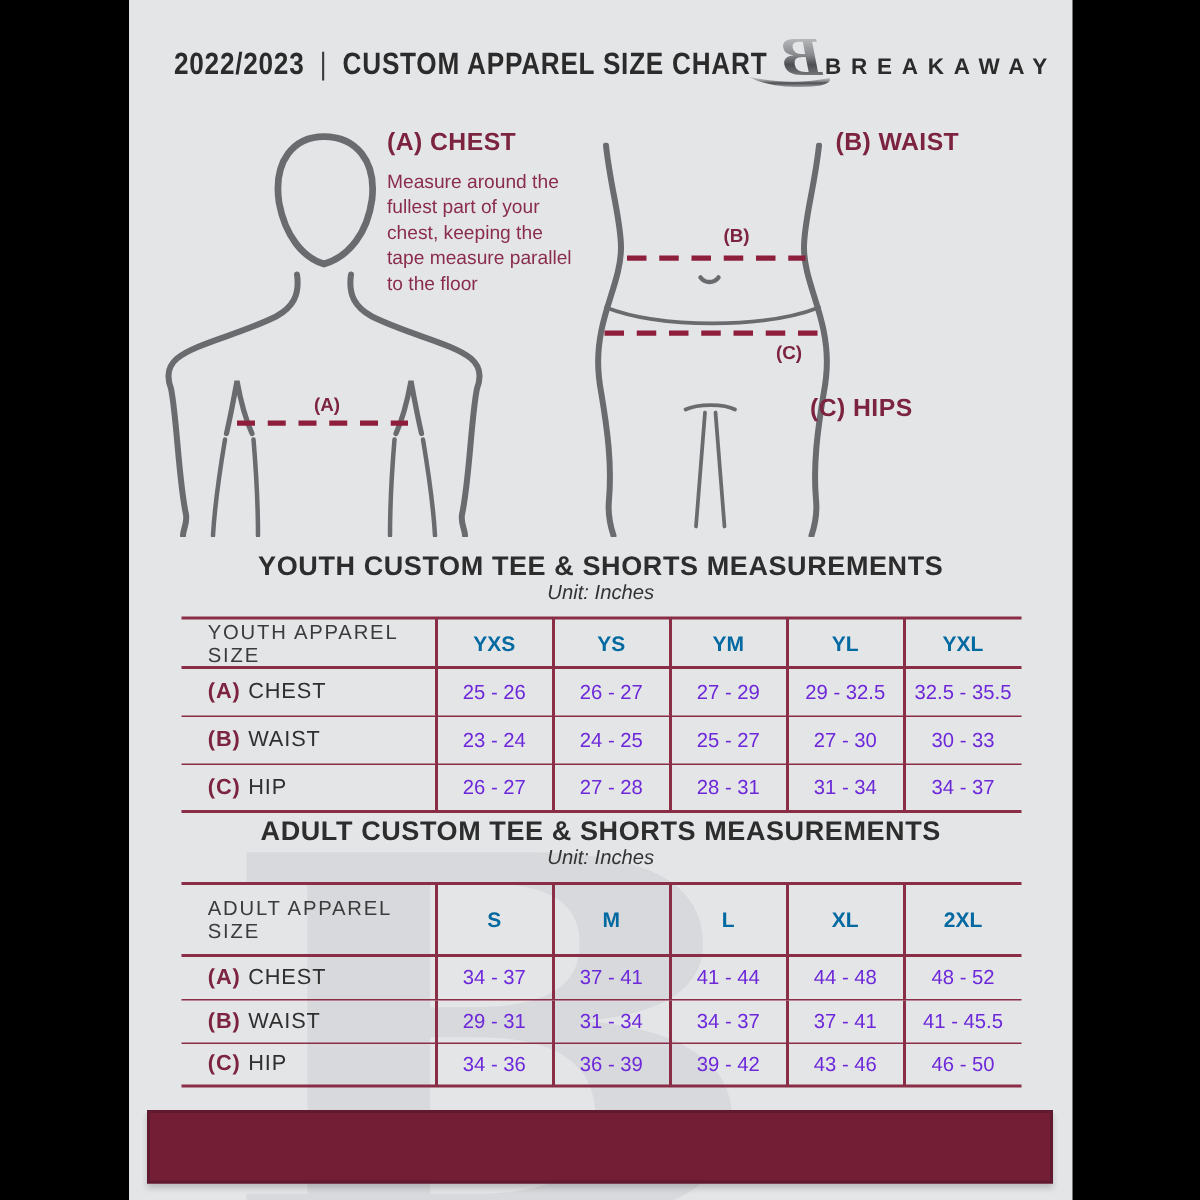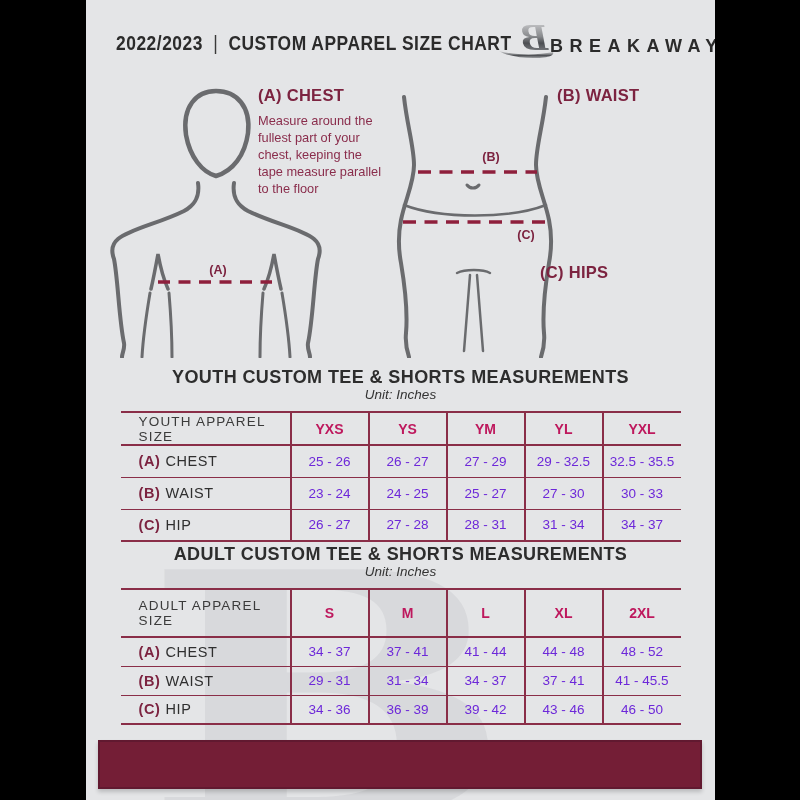--- a/index.html
+++ b/index.html
@@ -33,21 +33,21 @@
   .doc-header{position:absolute;left:0;top:0;width:758px;height:70px;z-index:1;}
   .doc-title{
     position:absolute;left:30px;top:31px;display:flex;gap:12px;align-items:baseline;
     font-weight:bold;font-size:20.5px;letter-spacing:0.6px;color:var(--ink);
     transform:scaleX(0.85);transform-origin:0 50%;white-space:nowrap;
   }
   .doc-title .sep{font-weight:400;color:#3a3a3a;}
   .logo{position:absolute;left:410px;top:20px;}
   .brand{
     position:absolute;left:464px;top:36px;
-    font-weight:bold;font-size:18px;letter-spacing:6.5px;color:var(--ink);white-space:nowrap;
+    font-weight:bold;font-size:15px;letter-spacing:6.5px;color:var(--ink);white-space:nowrap;
   }
   
   .figure-upper{position:absolute;left:22px;top:85px;z-index:1;}
   .figure-lower{position:absolute;left:309px;top:95px;z-index:1;}
   .marker{
     position:absolute;width:34px;text-align:center;z-index:2;
     font-weight:bold;font-size:12.5px;color:var(--accent);
   }
   #marker-a{left:115px;top:263px;}
   #marker-b{left:388px;top:150px;}
@@ -78,21 +78,21 @@
   .size-table col.cv{width:78px;}
   .size-table th,.size-table td{border:0;font-weight:400;vertical-align:middle;}
   .size-table th:not(:first-child),
   .size-table td:not(:first-child){border-left:2px solid var(--tb);}
   .size-table thead th{border-bottom:2px solid var(--tb);}
   .size-table tbody tr:not(:first-child) td{border-top:1.5px solid var(--tb);}
   .size-table .label-col{text-align:left;padding-left:18px;}
   .size-table thead .label-col{
     font-size:13.5px;letter-spacing:1.2px;color:#3b3b3b;font-weight:400;
   }
-  .size-table thead th{font-size:14px;font-weight:bold;color:#be185d;}
+  .size-table thead th{font-size:14px;font-weight:bold;color:#0369a1;}
   .size-table td{font-size:13.5px;color:#6d28d9;text-align:center;}
   .size-table td.label-col{font-size:14.5px;letter-spacing:0.6px;color:#2f2f2f;}
   .size-table .pfx{font-weight:bold;color:var(--accent);margin-right:5px;}
   #youth-table th{height:33px;}
   #youth-table td{height:32px;}
   #adult-table th{height:48px;}
   #adult-table td{height:29px;}
   
   .footer-bar{
     position:absolute;left:12px;top:740px;width:604px;height:49px;z-index:2;

